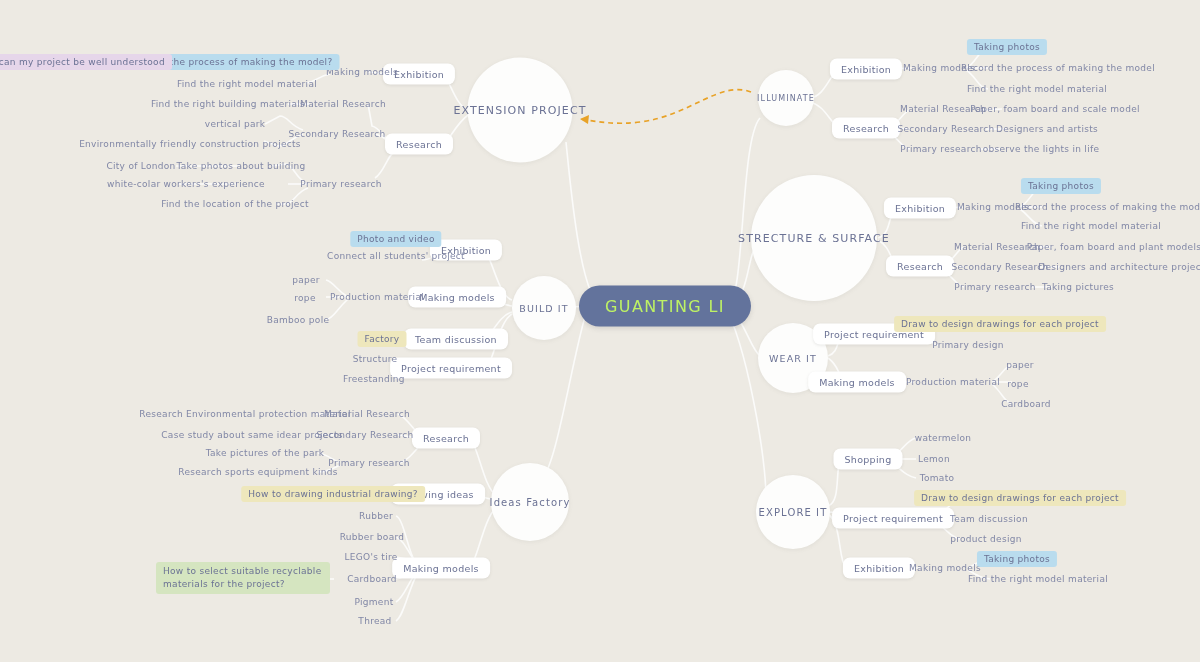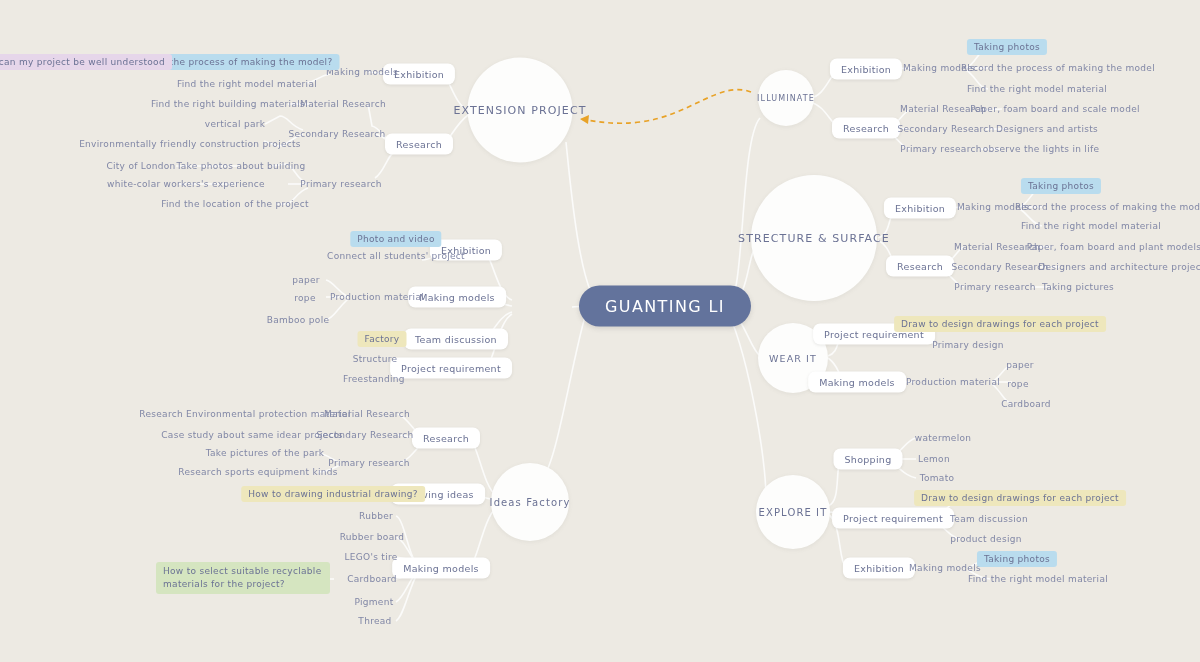--- a/index.html
+++ b/index.html
@@ -20,21 +20,21 @@
   .node{
     position:absolute;
     transform:translate(-50%,-50%);
     white-space:nowrap;
     letter-spacing:.3px;
   }
 
   
   .central{
     background:#63739c;
-    color:#ffffff;
+    color:#bef264;
     border-radius:22px;
     padding:11px 26px;
     font-size:16px;
     letter-spacing:1.4px;
     box-shadow:0 2px 5px rgba(90,90,90,.18);
   }
 
   
   .circle{
     background:#fdfdfc;
@@ -193,20 +193,21 @@
     <polygon class="arrow" points="580,119 589,115 588,124"></polygon>
   </svg>
 
   <div class="node central" style="left:665px;top:306px;">GUANTING LI</div>
 
   <div class="node circle" style="left:520px;top:110px;width:105px;height:105px;font-size:11px;">EXTENSION PROJECT</div>
   <div class="node circle" style="left:786px;top:98px;width:56px;height:56px;font-size:8px;">ILLUMINATE</div>
   <div class="node circle" style="left:814px;top:238px;width:126px;height:126px;font-size:11px;">STRECTURE &amp; SURFACE</div>
   <div class="node circle" style="left:793px;top:358px;width:70px;height:70px;font-size:9.5px;">WEAR IT</div>
   <div class="node circle" style="left:793px;top:512px;width:74px;height:74px;font-size:10px;">EXPLORE IT</div>
+  <div class="node circle" style="left:544px;top:308px;width:64px;height:64px;font-size:9.5px;">BUILD IT</div>
   <div class="node circle" style="left:530px;top:502px;width:78px;height:78px;font-size:10px;">Ideas Factory</div>
 
   <div class="node pill" style="left:419px;top:74px;">Exhibition</div>
   <div class="node pill" style="left:419px;top:144px;">Research</div>
 
   <div class="node leaf" style="left:362px;top:72px;">Making models</div>
   <div class="node hl hl-blue" style="left:233px;top:62px;">Record the process of making the model?</div>
   <div class="node hl hl-purple" style="left:70px;top:62px;">How can my project be well understood</div>
   <div class="node leaf" style="left:247px;top:84px;">Find the right model material</div>
 

